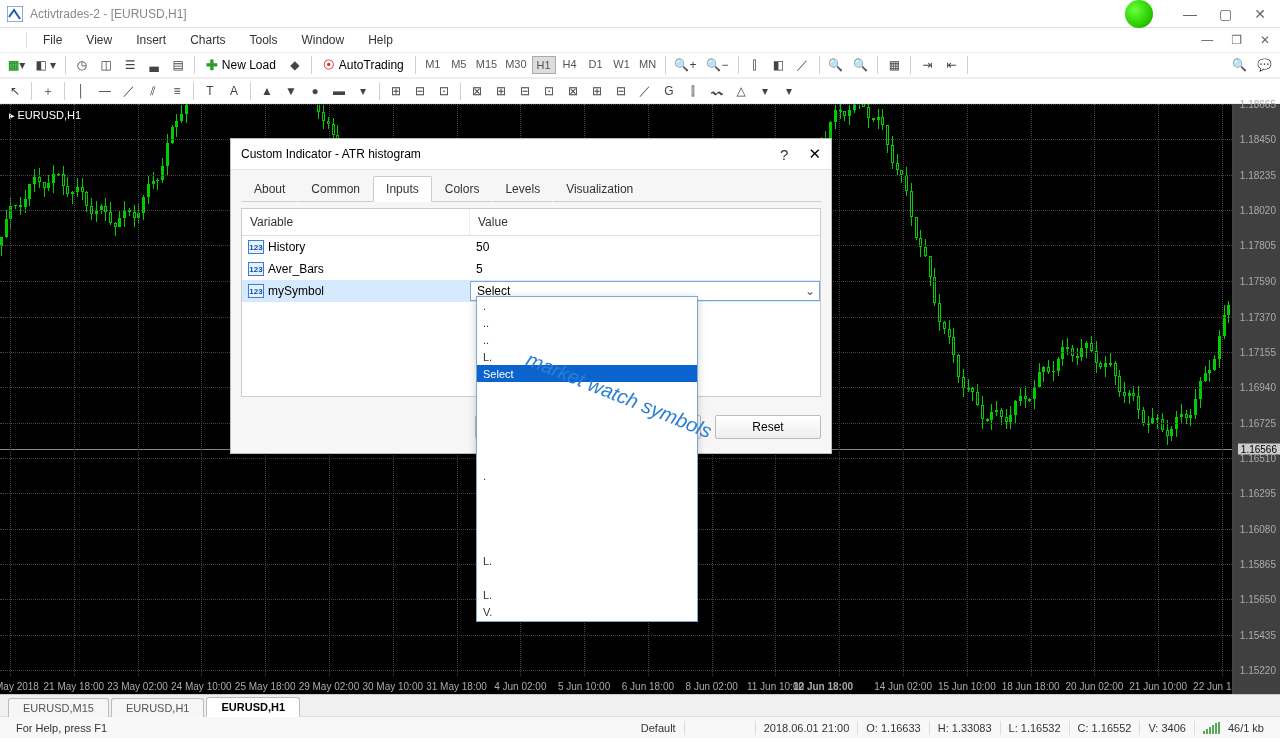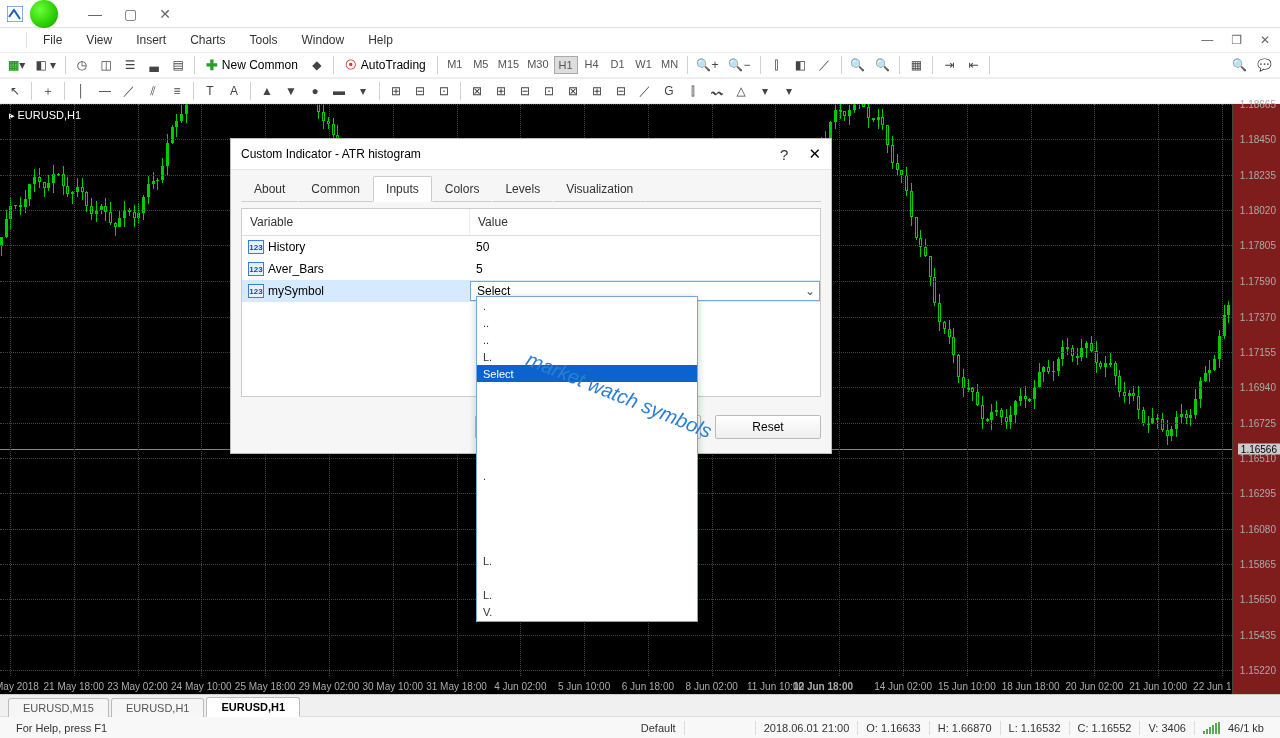--- a/index.html
+++ b/index.html
@@ -31,21 +31,21 @@
 .toolbar .spacer { flex:1; }
 
 
 .chart-wrap { flex:1; position:relative; display:flex; background:#000; height: calc(100% - 28px - 24px - 26px - 26px - 22px - 22px); }
 .chart { flex:1; position:relative; overflow:hidden; }
 .chart .label { position:absolute; top:4px; left:6px; background:#000; color:#fff; font-size:11px; padding:1px 3px;}
 .grid-v { position:absolute; top:0; bottom:18px; width:0; border-left:1px dotted #444; }
 .grid-h { position:absolute; left:0; right:0; height:0; border-top:1px dotted #444; }
 .x-axis { position:absolute; bottom:0; left:0; right:0; height:18px; background:#000; display:flex; }
 .x-label { position:absolute; bottom:2px; color:#aaa; font-size:10px; white-space:nowrap; transform:translateX(-50%);}
-.y-axis { width:48px; background:#7f1d1d; border-left:1px solid #444; position:relative;}
+.y-axis { width:48px; background:#404040; border-left:1px solid #444; position:relative;}
 .y-label { position:absolute; right:4px; color:#aaa; font-size:10px; transform:translateY(-50%);}
 .y-label.curr { background:#ccc; color:#000; padding:0 3px; right:0; }
 .candles { position:absolute; inset:0 0 18px 0; }
 .candle { position:absolute; width:3px; }
 .wick { position:absolute; left:1px; width:1px; background:#0c0; }
 .body-g { position:absolute; left:0; width:3px; background:#0c0; }
 .body-b { position:absolute; left:0; width:3px; background:#000; border:1px solid #0c0; }
 .hline { position:absolute; left:0; right:0; height:0; border-top:1px solid #888;}
 
 
@@ -100,20 +100,21 @@
 </head>
 <body>
 
 <div class="titlebar">
   <div class="icon-box">
     <svg width="16" height="16">
         <rect width="16" height="16" fill="#fff" stroke="#1b5fb4"></rect>
         <path d="M2 11 L7 4 L13 13" stroke="#1b5fb4" stroke-width="2" fill="none"></path>
       </svg>
   </div>
+  <div class="title">Activtrades-2 - [EURUSD,H1]</div>
   <div class="green-circle"></div>
   <div class="win-controls">
     <span>—</span>
     <span>▢</span>
     <span>✕</span>
   </div>
 </div>
 
 <div class="menubar">
   <div class="sep"></div>
@@ -136,21 +137,21 @@
   <div class="tbtn">◧ ▾</div>
   <div class="tsep"></div>
   <div class="tbtn">◷</div>
   <div class="tbtn">◫</div>
   <div class="tbtn">☰</div>
   <div class="tbtn">▃</div>
   <div class="tbtn">▤</div>
   <div class="tsep"></div>
   <div class="new-order">
     <span class="plus">✚</span>
-    <span>New Common</span>
+    <span>New Load</span>
   </div>
   <div class="tbtn">◆</div>
   <div class="tsep"></div>
   <div class="auto-trading">
     <span style="color:#d33">⦿</span>
     <span>AutoTrading</span>
   </div>
   <div class="tsep"></div>
   <div id="tfs" style="display:flex;gap:2px">
       <div class="tf-btn">M1</div>
@@ -1280,21 +1281,21 @@
   <div class="cell">For Help, press F1</div>
   <div class="spacer"></div>
   <div class="cell">Default</div>
   <div class="sep"></div>
   <div class="cell" style="width:70px"></div>
   <div class="sep"></div>
   <div class="cell">2018.06.01 21:00</div>
   <div class="sep"></div>
   <div class="cell">O: 1.16633</div>
   <div class="sep"></div>
-  <div class="cell">H: 1.66870</div>
+  <div class="cell">H: 1.33083</div>
   <div class="sep"></div>
   <div class="cell">L: 1.16532</div>
   <div class="sep"></div>
   <div class="cell">C: 1.16552</div>
   <div class="sep"></div>
   <div class="cell">V: 3406</div>
   <div class="sep"></div>
   <div class="cell" style="display:flex;align-items:center;gap:4px;">
     <div class="bars-ind">
       <span style="height:3px"></span>

